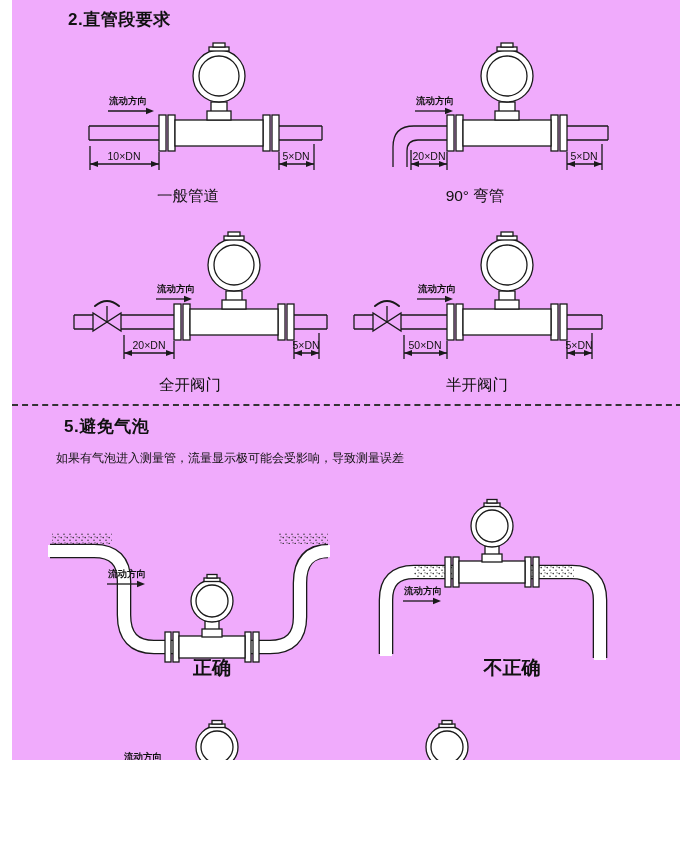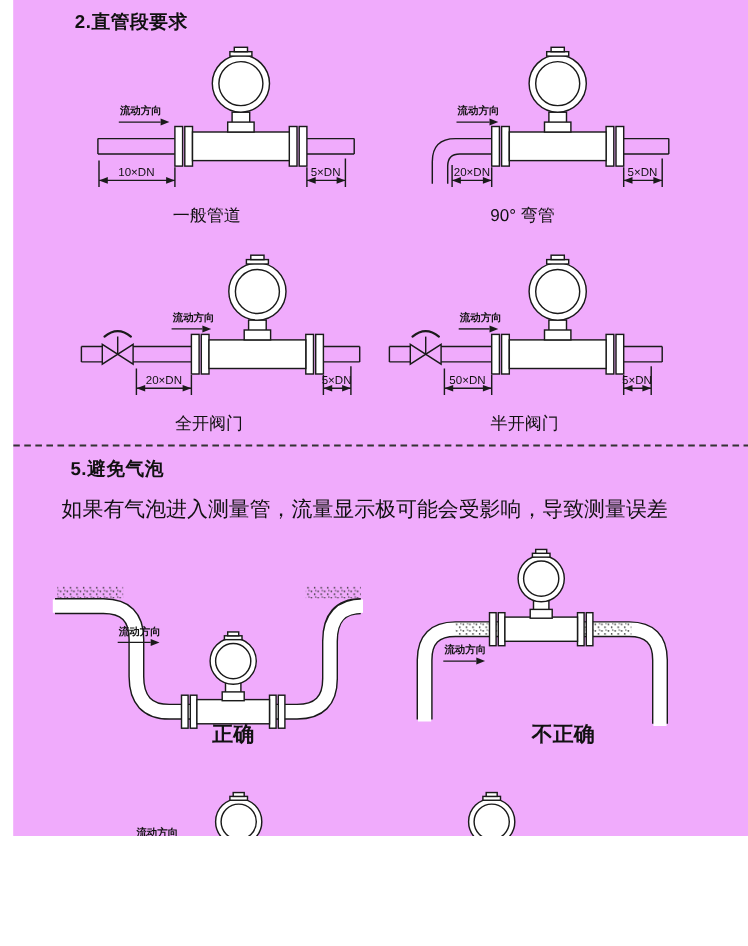--- a/index.html
+++ b/index.html
@@ -2,21 +2,21 @@
 <html><head>
 <meta charset="utf-8">
 <style>
   * { margin:0; padding:0; box-sizing:border-box; }
   html,body { background:#fff; }
   body { font-family:"Liberation Sans","DejaVu Sans",sans-serif; }
   .page { position:relative; width:680px; height:760px; background:#f0abfc; overflow:hidden;margin-left:12px; }
   .heading { position:absolute; font-size:17px; font-weight:700; color:#111; letter-spacing:0.5px; }
   #sec2-title { top:8px; left:56px; }
   #sec3-title { top:415px; left:52px; }
-  .bodytext { position:absolute; top:450px; left:44px; font-size:19px; color:#111; }
+  .bodytext { position:absolute; top:450px; left:44px; font-size:12px; color:#111; }
   .dashed-divider { position:absolute; top:404px; left:0; width:680px; height:0; border-top:2px dashed #333; }
   .bottom-line { position:absolute; top:852px; left:55px; width:625px; height:0; border-top:2px solid #555; }
   svg { position:absolute; left:0; }
   #svg1 { top:0; }
   #svg2 { top:470px; }
   .ln  { stroke:#1a1a1a; stroke-width:1.3; fill:none; }
   .ln2 { stroke:#1a1a1a; stroke-width:2; fill:none; stroke-linecap:round; }
   .fw  { fill:#fff; stroke:#1a1a1a; stroke-width:1.3; }
   .blk { fill:#1a1a1a; stroke:none; }
   .pipe-outer { stroke:#1a1a1a; stroke-width:14.6; fill:none; }

